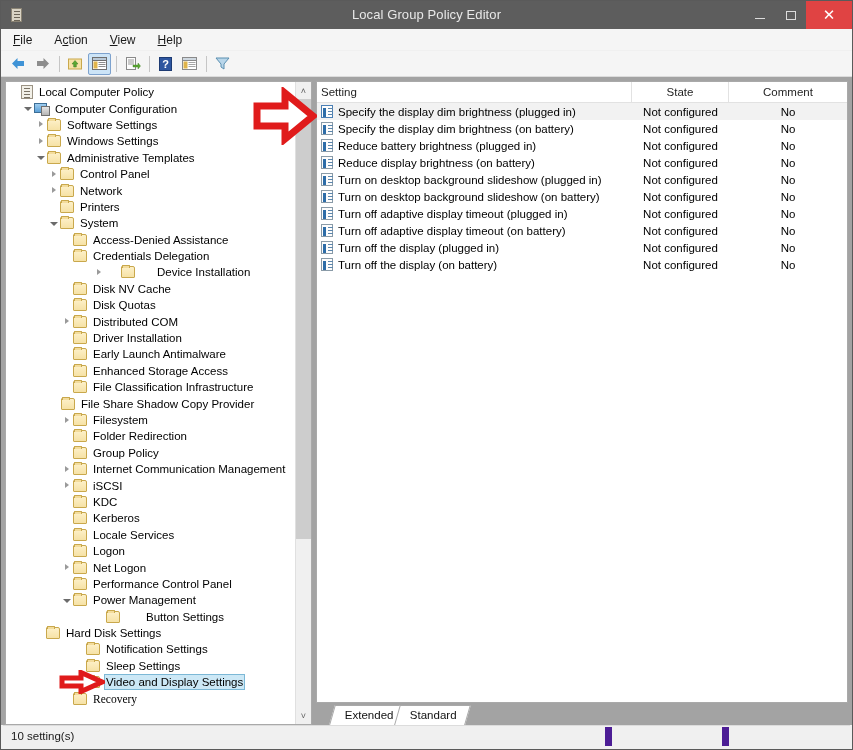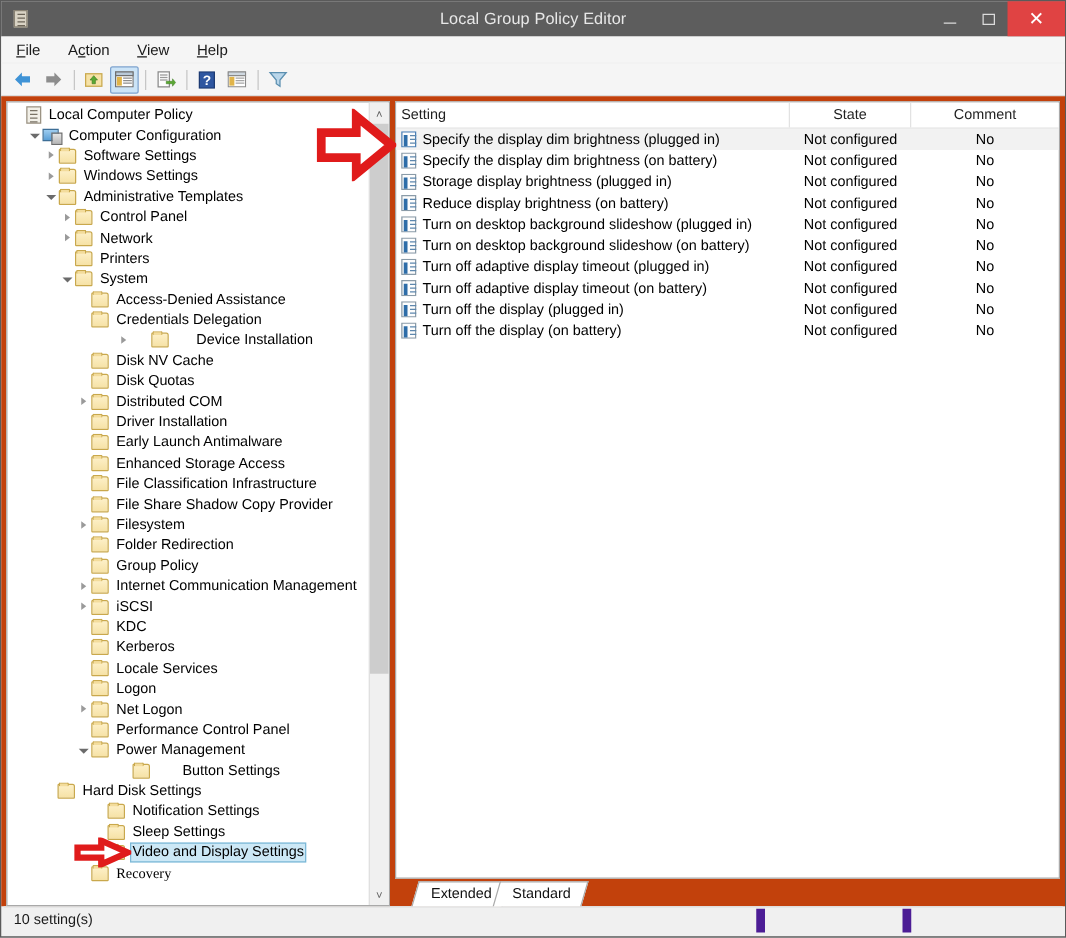--- a/index.html
+++ b/index.html
@@ -127,21 +127,21 @@
     background: #c6c6c6;
     margin: 0 4px;
   }
 
   
   .body-area {
     flex: 1 1 auto;
     display: flex;
     padding: 4px 4px 0 4px;
     min-height: 0;
-    background: #c2410c;
+    background: #a3a3a3;
   }
 
   
   .tree-pane {
     width: 307px;
     background: #ffffff;
     border: 1px solid #a9a9a9;
     position: relative;
     overflow: hidden;
     flex: 0 0 auto;
@@ -635,21 +635,21 @@
             </span>
             <span class="tlabel">Enhanced Storage Access</span>
           </div>
           <div class="tnode" style="padding-left: 56px;">
             <span class="twist "></span>
             <span class="ticon">
               <span class="folder"></span>
             </span>
             <span class="tlabel">File Classification Infrastructure</span>
           </div>
-          <div class="tnode" style="padding-left: 56px;">
+          <div class="tnode" style="padding-left: 44px;">
             <span class="twist "></span>
             <span class="ticon">
               <span class="folder"></span>
             </span>
             <span class="tlabel">File Share Shadow Copy Provider</span>
           </div>
           <div class="tnode" style="padding-left: 56px;">
             <span class="twist collapsed"></span>
             <span class="ticon">
               <span class="folder"></span>
@@ -804,21 +804,21 @@
               <div class="cell-setting">
                 <span class="setting-icon"></span>
                 <span>Specify the display dim brightness (on battery)</span>
               </div>
               <div class="cell-state">Not configured</div>
               <div class="cell-comment">No</div>
             </div>
             <div class="lrow">
               <div class="cell-setting">
                 <span class="setting-icon"></span>
-                <span>Storage display brightness (plugged in)</span>
+                <span>Reduce battery brightness (plugged in)</span>
               </div>
               <div class="cell-state">Not configured</div>
               <div class="cell-comment">No</div>
             </div>
             <div class="lrow">
               <div class="cell-setting">
                 <span class="setting-icon"></span>
                 <span>Reduce display brightness (on battery)</span>
               </div>
               <div class="cell-state">Not configured</div>

